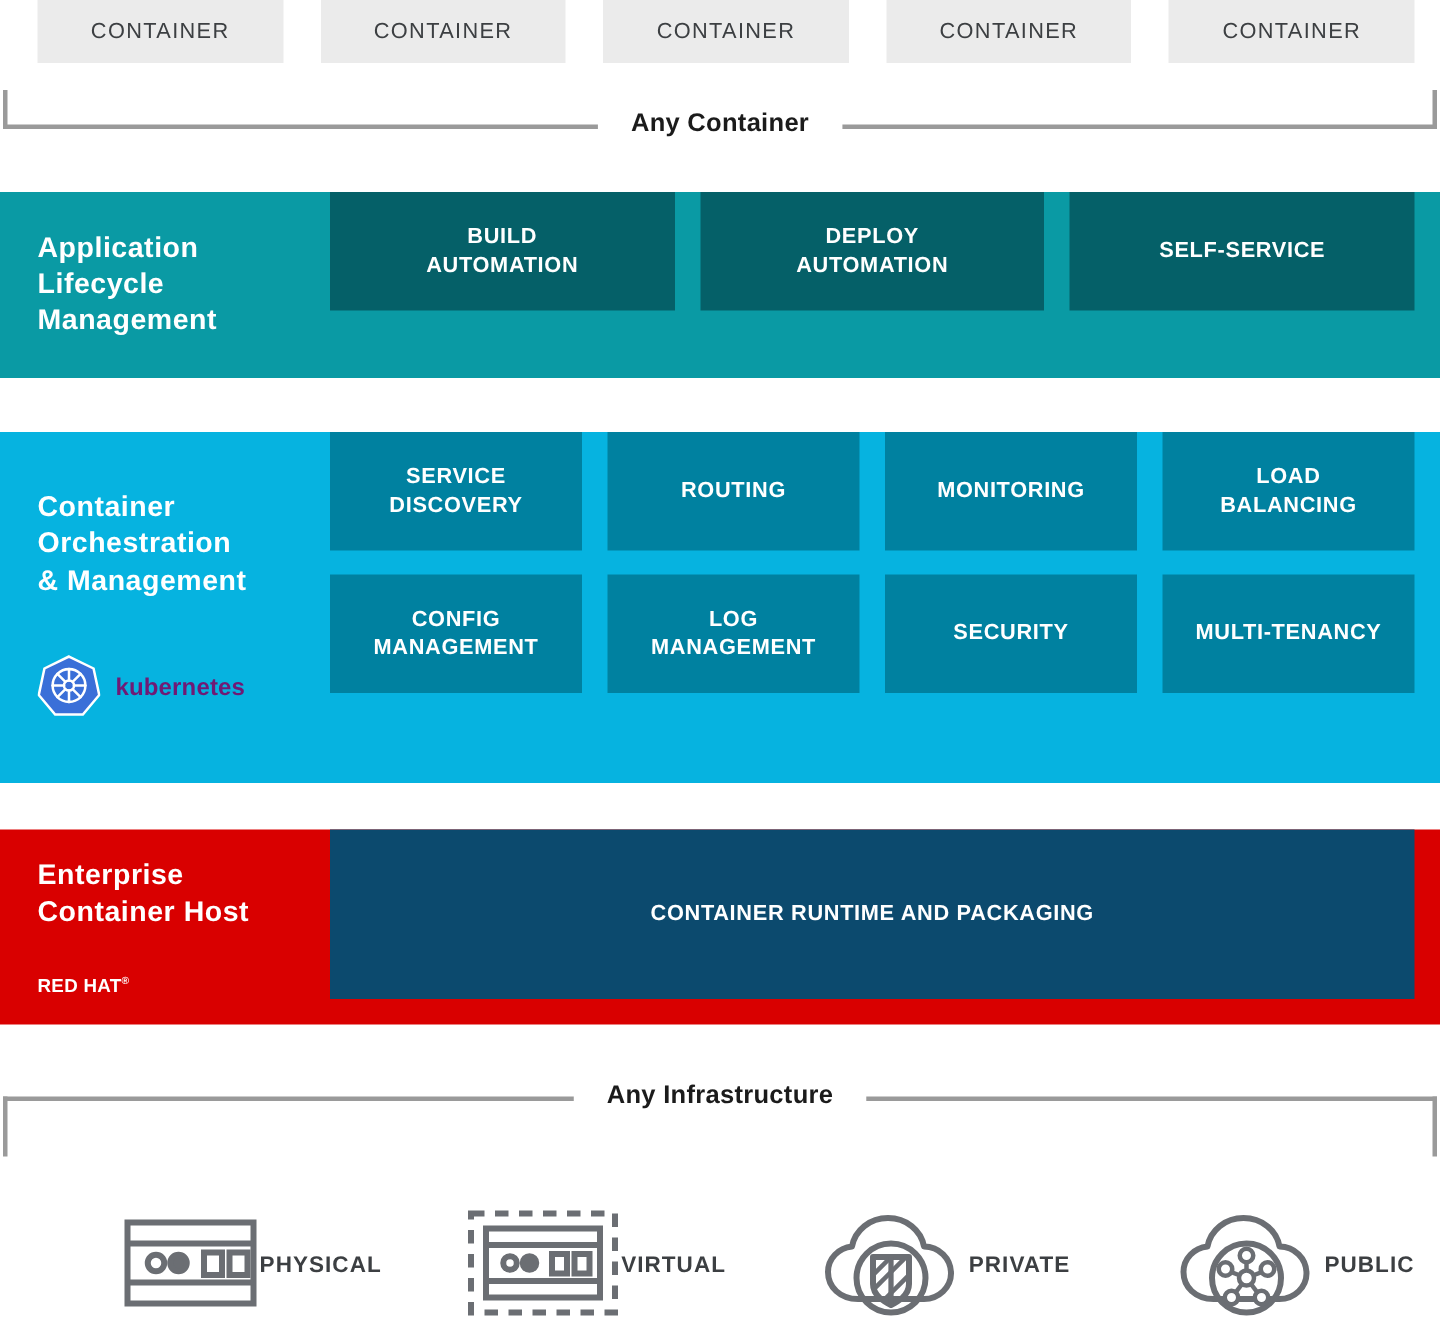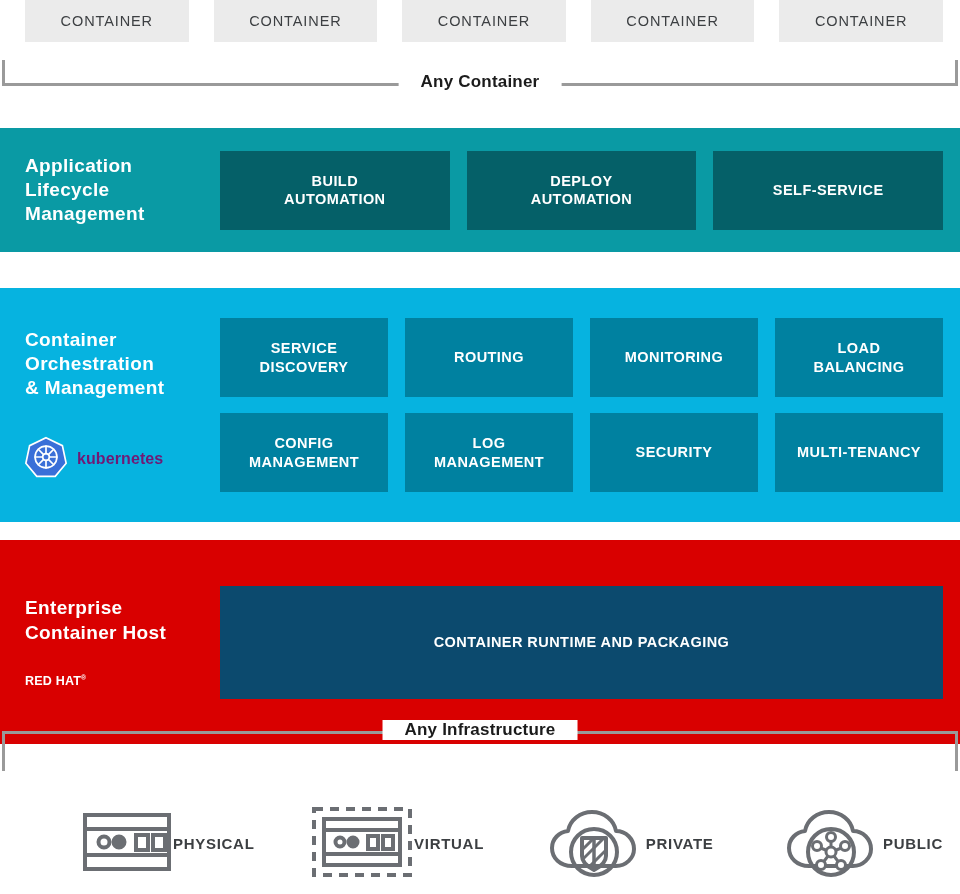--- a/index.html
+++ b/index.html
@@ -73,21 +73,20 @@
     color: #ffffff;
   }
   .layer-title {
     font-size: 19px; font-weight: bold; line-height: 1.28;
     letter-spacing: 0.35px;
     white-space: pre-line;
   }
   .layer-cells {
     flex: 1 1 auto;
     display: flex; flex-direction: column;
-    justify-content: center;
     gap: 16px;
     padding-right: 17px;
   }
   .cell-row { display: flex; gap: 17px; }
   .cell {
     flex: 1 1 0;
     height: 79px;
     display: flex; align-items: center; justify-content: center;
     text-align: center;
     color: #ffffff;
@@ -107,21 +106,21 @@
   #k8s-brand {
     display: flex; align-items: center; gap: 10px;
     margin-top: 36px;
   }
   #k8s-brand .k8s-name {
     font-size: 16px; font-weight: bold; color: #701a75;
     letter-spacing: 0.1px;
   }
 
   
-  #layer-rhel { top: 540px; height: 204px; background: #d90000; }
+  #layer-rhel { top: 553px; height: 130px; background: #d90000; }
   #layer-rhel .cell { background: #0c4a6e; height: 113px; }
   #rhel-brand { margin-top: 30px; line-height: 1; }
   #rhel-brand .rh-top {
     font-size: 12.5px; font-weight: bold; letter-spacing: 0.2px;
     color: #ffffff; display: block;
   }
   #rhel-brand .rh-bottom {
     font-size: 20px; font-weight: 300; letter-spacing: 0.1px;
     color: #ffffff; display: block; margin-top: 1px;
   }

